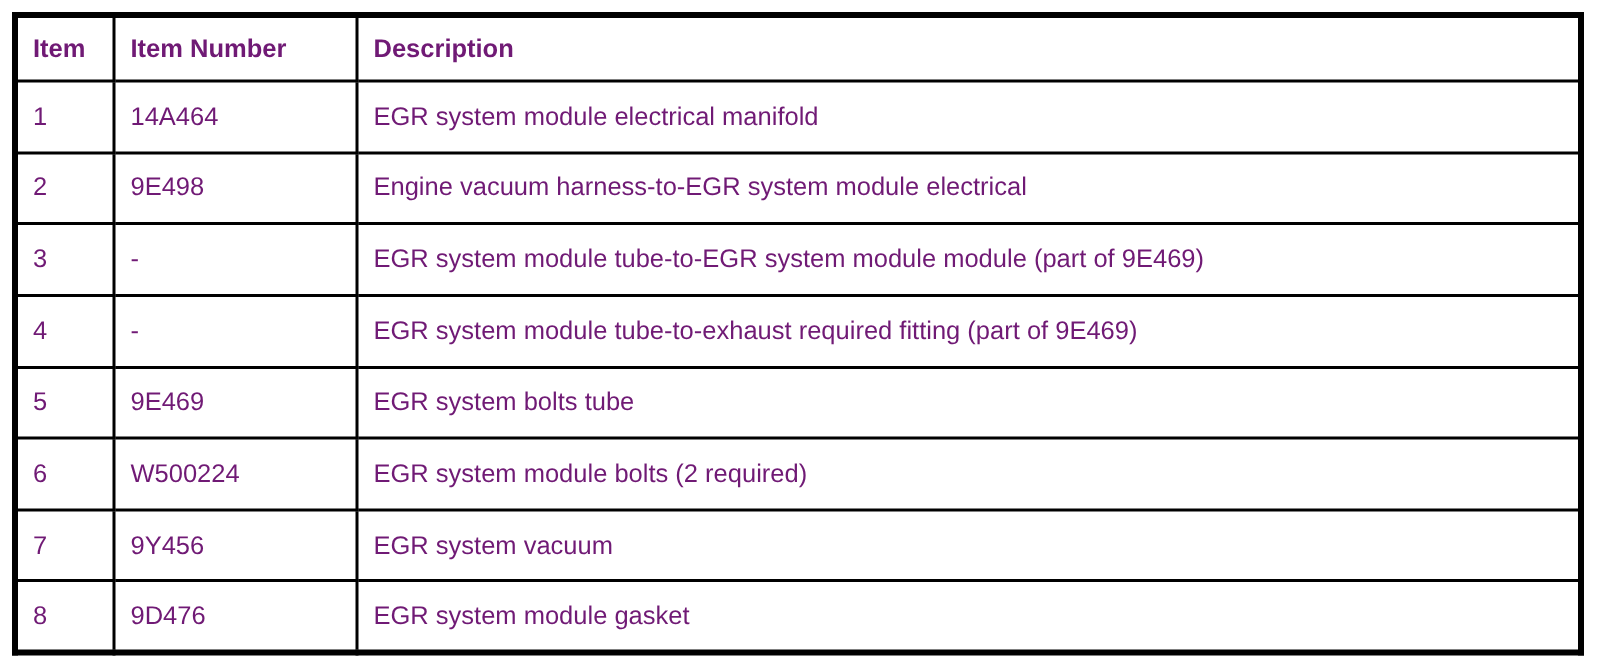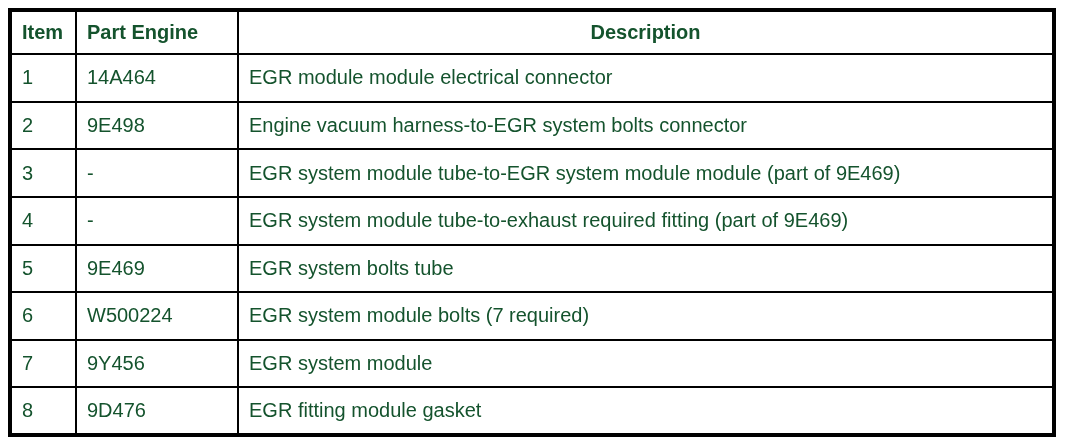--- a/index.html
+++ b/index.html
@@ -20,34 +20,33 @@
   table.parts-table {
     width: 100%;
     height: 100%;
     border-collapse: collapse;
     table-layout: fixed;
     border: 4px solid #000000;
   }
   table.parts-table th,
   table.parts-table td {
     border: 2px solid #000000;
-    color: #14532d;
-    font-size: 20px;
+    color: #701a75;
+    font-size: 17px;
     padding: 4px 10px;
     vertical-align: middle;
     white-space: nowrap;
     overflow: hidden;
   }
   table.parts-table th {
     font-weight: bold;
     text-align: left;
     height: 44px;
   }
   table.parts-table th.col-description {
-    text-align: center;
   }
   table.parts-table td {
     font-weight: normal;
     height: 47px;
   }
   col.col-item { width: 66px; }
   col.col-part { width: 162px; }
   col.col-desc { width: auto; }
 </style>
 </head>
@@ -56,61 +55,61 @@
 <div class="table-wrap">
   <table class="parts-table">
     <colgroup>
       <col class="col-item">
       <col class="col-part">
       <col class="col-desc">
     </colgroup>
     <thead>
       <tr>
         <th class="col-item">Item</th>
-        <th class="col-part">Part Engine</th>
+        <th class="col-part">Item Number</th>
         <th class="col-description">Description</th>
       </tr>
     </thead>
     <tbody id="table-body">
 
     <tr>
           <td>1</td>
           <td>14A464</td>
-          <td>EGR module module electrical connector</td>
+          <td>EGR system module electrical manifold</td>
         </tr>
         <tr>
           <td>2</td>
           <td>9E498</td>
-          <td>Engine vacuum harness-to-EGR system bolts connector</td>
+          <td>Engine vacuum harness-to-EGR system module electrical</td>
         </tr>
         <tr>
           <td>3</td>
           <td>-</td>
           <td>EGR system module tube-to-EGR system module module (part of 9E469)</td>
         </tr>
         <tr>
           <td>4</td>
           <td>-</td>
           <td>EGR system module tube-to-exhaust required fitting (part of 9E469)</td>
         </tr>
         <tr>
           <td>5</td>
           <td>9E469</td>
           <td>EGR system bolts tube</td>
         </tr>
         <tr>
           <td>6</td>
           <td>W500224</td>
-          <td>EGR system module bolts (7 required)</td>
+          <td>EGR system module bolts (2 required)</td>
         </tr>
         <tr>
           <td>7</td>
           <td>9Y456</td>
-          <td>EGR system module</td>
+          <td>EGR system vacuum</td>
         </tr>
         <tr>
           <td>8</td>
           <td>9D476</td>
-          <td>EGR fitting module gasket</td>
+          <td>EGR system module gasket</td>
         </tr>
       </tbody>
   </table>
 </div>
 
 </body></html>

